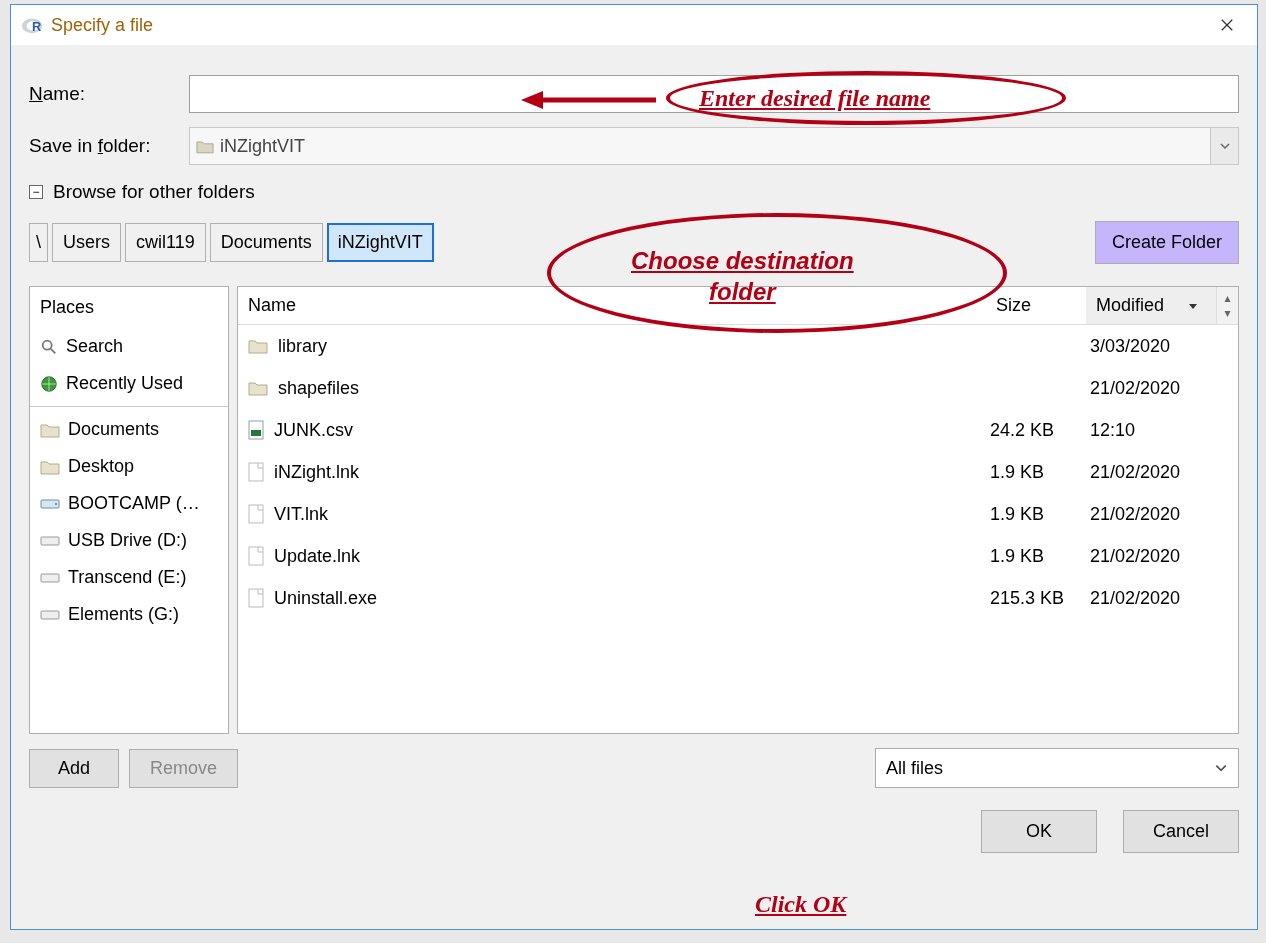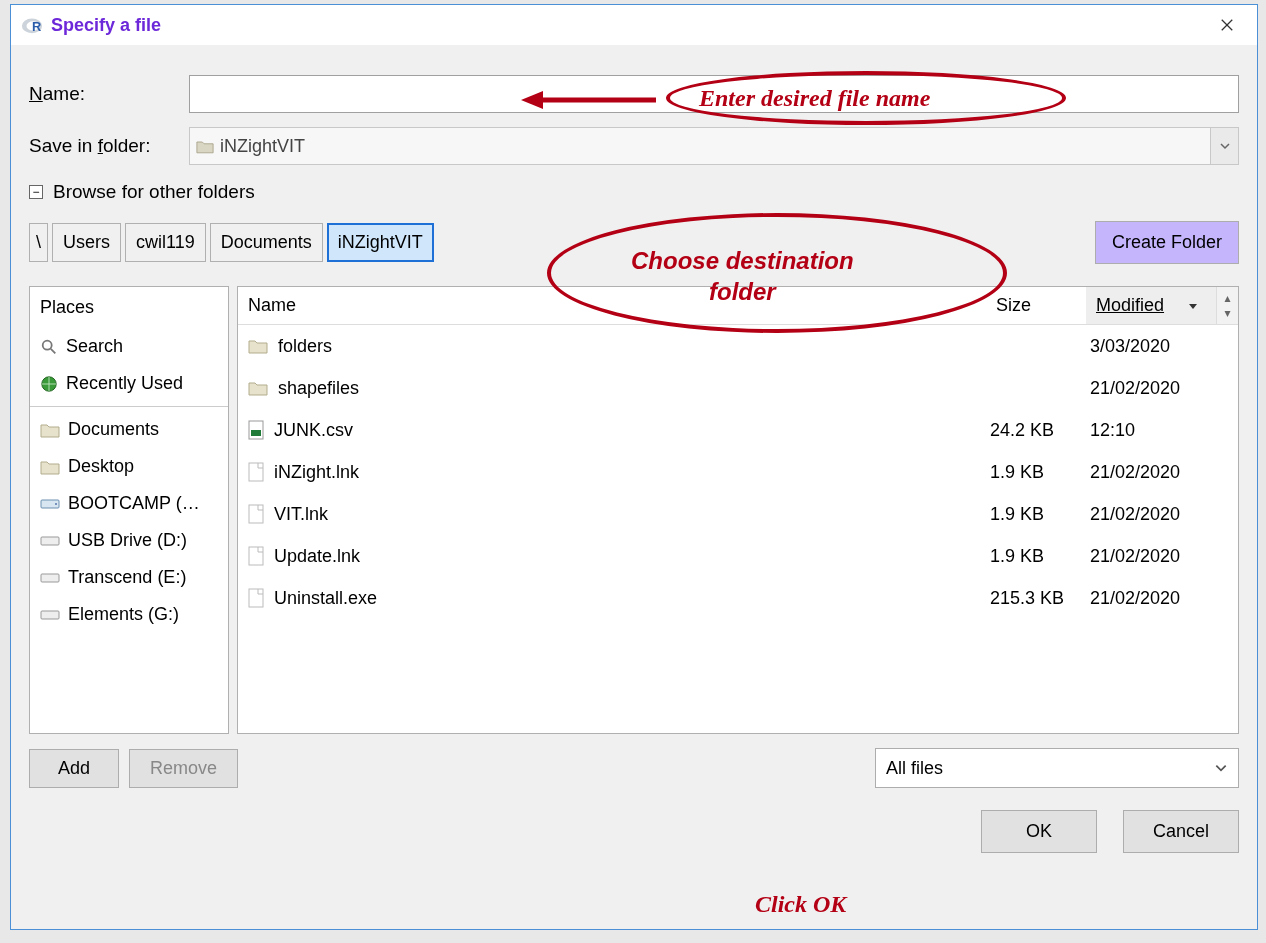--- a/index.html
+++ b/index.html
@@ -5,21 +5,21 @@
 * { box-sizing: border-box; margin: 0; padding: 0; font-family: "Segoe UI", Tahoma, sans-serif; }
 body { background: #e8e8e8; width: 1266px; height: 943px; position: relative; }
 
 .window {
   position: absolute; top: 4px; left: 10px; width: 1248px; height: 926px;
   background: #f0f0f0; border: 1px solid #4a90d6;
 }
 
 .titlebar { height: 40px; display: flex; align-items: center; padding: 0 10px; background: #ffffff; }
 .titlebar .icon-r { width: 22px; height: 22px; margin-right: 8px; display:flex; align-items:center; justify-content:center; }
-.titlebar .title { font-size: 18px; color: #6d28d9; font-weight: bold; }
+.titlebar .title { font-size: 18px; color: #a16207; }
 .titlebar .close { margin-left: auto; width: 40px; height: 36px; display:flex; align-items:center; justify-content:center; font-size: 18px; color:#333; cursor:pointer; }
 
 .content { padding: 12px 18px 12px 18px; }
 
 .row { display:flex; align-items:center; margin: 18px 0 14px 0; position:relative; }
 .row label { width: 160px; font-size: 19px; color:#000; }
 .row .underline { text-decoration: underline; text-decoration-color:#000; }
 .row input.textbox {
   flex:1; height: 38px; border:1px solid #a0a0a0; background:#fff; padding:4px 8px; font-size:17px;
 }
@@ -56,21 +56,21 @@
 .place-item { display:flex; align-items:center; padding:8px 10px; font-size:18px; cursor:pointer; gap:8px; }
 .place-sep { border-top:1px solid #ccc; margin:4px 0; }
 
 .listing {
   flex:1; border:1px solid #b0b0b0; background:#fff; display:flex; flex-direction:column; position:relative;
 }
 .cols { display:flex; border-bottom:1px solid #ddd; font-size:18px; }
 .cols .col { padding:8px 10px; }
 .col-name { flex:1; }
 .col-size { width:100px; text-align:left; }
-.col-mod  { width:130px; background:#eee; display:flex; align-items:center; gap:24px; cursor:pointer;text-decoration:underline; }
+.col-mod  { width:130px; background:#eee; display:flex; align-items:center; gap:24px; cursor:pointer; }
 .scroll-col { width:22px; background:#f2f2f2; border-left:1px solid #ddd; display:flex; flex-direction:column; align-items:center; justify-content:space-between; padding:4px 0;}
 .scroll-col .arrow { font-size:12px; color:#666; cursor:pointer; }
 
 .rows { overflow:auto; }
 .frow { display:flex; align-items:center; font-size:18px; height:42px; cursor:pointer; }
 .frow .cell-name { flex:1; display:flex; align-items:center; gap:10px; padding-left:10px; }
 .frow .cell-size { width:100px; padding-left:4px; }
 .frow .cell-mod  { width:130px; padding-left:4px; }
 .frow .scroll-spacer { width:22px; }
 
@@ -86,20 +86,21 @@
 }
 .filter .dd { margin-left:auto; cursor:pointer; }
 
 .bottom-row2 { display:flex; align-items:center; justify-content:flex-end; margin-top: 22px; gap:26px; }
 .bottom-row2 .btn { min-width:116px; padding:10px 18px; }
 
 
 .annot {
   position:absolute; color:#b40014; font-weight:700; font-style:italic; pointer-events:none;
   font-family: Georgia, "Times New Roman", serif;
+  text-decoration: underline;
 }
 .ellipse {
   position:absolute; border:4px solid #b40014; border-radius:50%; pointer-events:none; background:transparent;
 }
 .arrow-svg { position:absolute; pointer-events:none; }
 
 
 .ic-folder { width:20px; height:16px; }
 .ic-file   { width:16px; height:20px; }
 .ic-search { width:18px; height:18px; }
@@ -240,21 +241,21 @@
           </div>
         </div>
         <div class="rows" id="file-rows">
             <div class="frow">
               <div class="cell-name">
                 <span>
                   <svg class="ic-folder" viewBox="0 0 20 16">
                     <path d="M1 3 h6 l2 2 h10 v10 H1 Z" fill="#e6e2cc" stroke="#b3ad8d"></path>
                   </svg>
                 </span>
-                <span>folders</span>
+                <span>library</span>
               </div>
               <div class="cell-size"></div>
               <div class="cell-mod">3/03/2020</div>
               <div class="scroll-spacer"></div>
             </div>
             <div class="frow">
               <div class="cell-name">
                 <span>
                   <svg class="ic-folder" viewBox="0 0 20 16">
                     <path d="M1 3 h6 l2 2 h10 v10 H1 Z" fill="#e6e2cc" stroke="#b3ad8d"></path>

